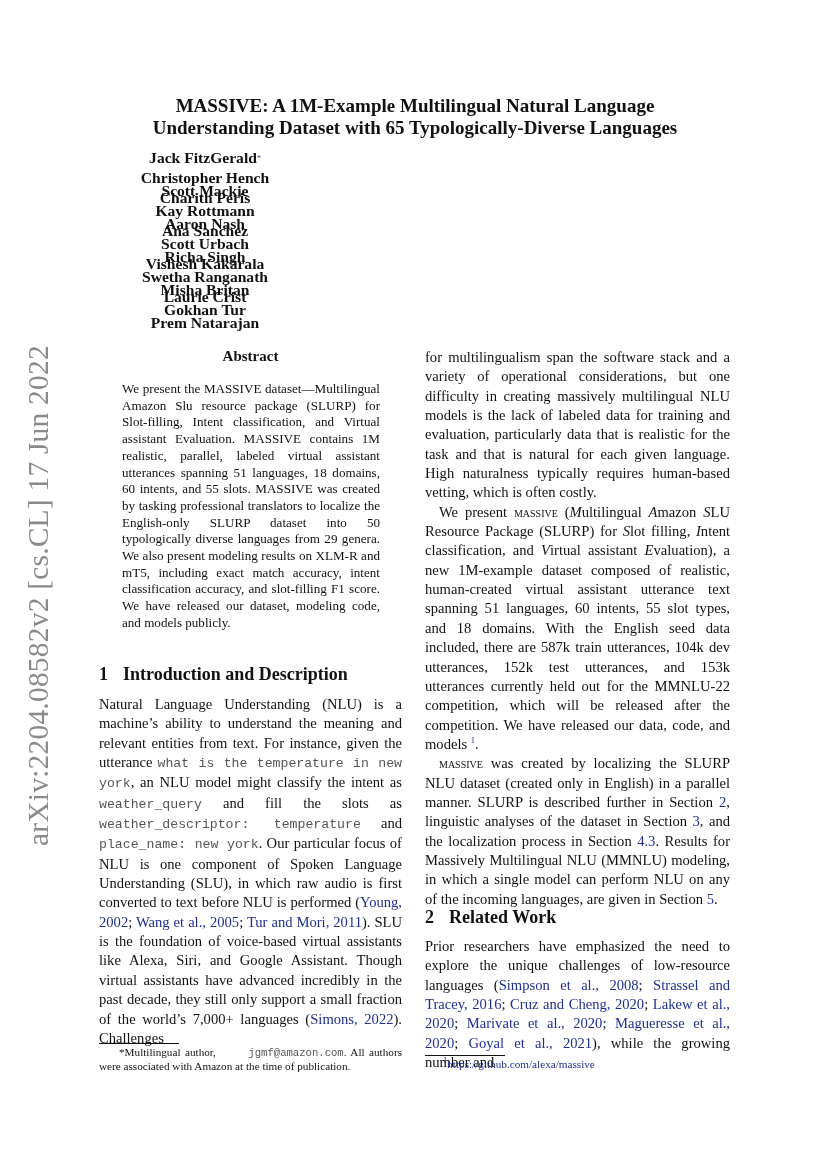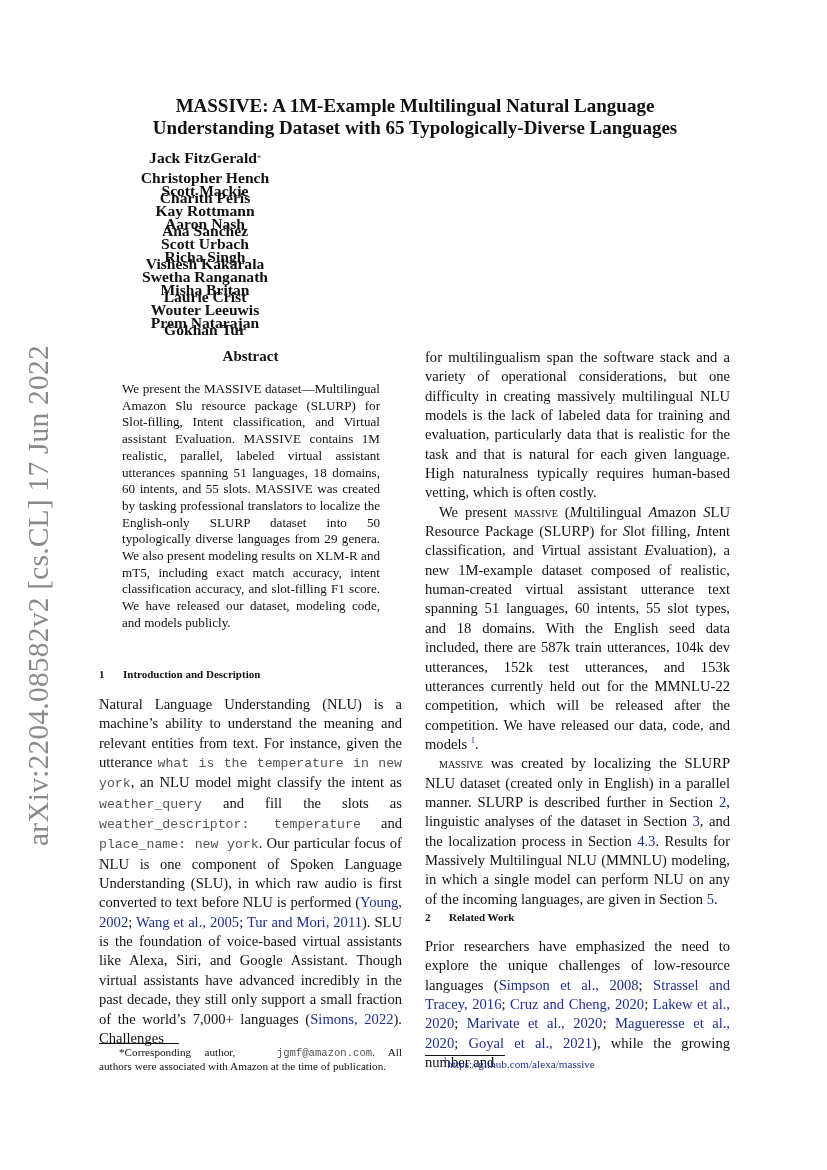--- a/index.html
+++ b/index.html
@@ -21,21 +21,21 @@
   .author-row { display: flex; height: 33px; flex-direction: column; }
   .author { width: 210px; text-align: center; font-weight: bold; font-size: 15.6px; line-height: 20px; }
   .author sup { font-size: 8px; font-weight: normal; color: #2a3a8c; vertical-align: top; position: relative; top: 1px; }
   .col-left { position: absolute; left: 99px; width: 303px; }
   .col-right { position: absolute; left: 425px; width: 305px; }
   .abstract-head { position: absolute; left: 99px; width: 303px; top: 348px; text-align: center; font-weight: bold; font-size: 15px; }
   .abstract {
     position: absolute; left: 122px; width: 258px; top: 381px;
     font-size: 13.1px; line-height: 16.7px; text-align: justify; hyphens: manual;
   }
-  .section-head { font-weight: bold; font-size: 11px; line-height: 20px; }
+  .section-head { font-weight: bold; font-size: 18px; line-height: 20px; }
   .section-head .num { display: inline-block; width: 24px; }
   .body-text { font-size: 14.6px; line-height: 19.35px; text-align: justify; }
   .body-text p { margin: 0; }
   .indent { text-indent: 14px; }
   .mono { font-family: "Liberation Mono", "DejaVu Sans Mono", monospace; font-size: 13.2px; color: #555; }
   .link { color: #1f2f8f; }
   .sc { font-variant: small-caps; }
   .footrule { position: absolute; height: 1px; background: #111; width: 80px; }
   .footnote { font-size: 11.2px; line-height: 13.3px; text-align: justify; }
   .footnote .mono { font-size: 10.6px; color: #555; margin-left: 28px; }
@@ -67,21 +67,20 @@
     <div class="author">Scott Urbach</div>
     <div class="author">Vishesh Kakarala</div>
   </div>
   <div class="author-row">
     <div class="author">Richa Singh</div>
     <div class="author">Swetha Ranganath</div>
     <div class="author">Laurie Crist</div>
   </div>
   <div class="author-row">
     <div class="author">Misha Britan</div>
-    <div class="author">Wouter Leeuwis</div>
     <div class="author">Gokhan Tur</div>
   </div>
   <div class="author-row">
     <div class="author"></div>
     <div class="author">Prem Natarajan</div>
     <div class="author"></div>
   </div>
 </div>
 
 <div class="abstract-head">Abstract</div>
@@ -89,21 +88,21 @@
 
 <div class="col-left section-head" style="top:664px;">
   <span class="num">1</span><span>Introduction and Description</span>
 </div>
 <div class="col-left body-text" style="top:695px;">
   <p><span>Natural Language Understanding (NLU) is a machine’s ability to understand the meaning and relevant entities from text. For instance, given the utterance </span><span class="mono">what is the temperature in new york</span><span>, an NLU model might classify the intent as </span><span class="mono">weather_query</span><span> and fill the slots as </span><span class="mono">weather_descriptor:  temperature</span><span> and </span><span class="mono">place_name:  new york</span><span>.  Our particular focus of NLU is one component of Spoken Language Understanding (SLU), in which raw audio is first converted to text before NLU is performed (</span><span class="link">Young, 2002</span><span>; </span><span class="link">Wang et al., 2005</span><span>; </span><span class="link">Tur and Mori, 2011</span><span>).  SLU is the foundation of voice-based virtual assistants like Alexa, Siri, and Google Assistant.  Though virtual assistants have advanced incredibly in the past decade, they still only support a small fraction of the world’s 7,000+ languages (</span><span class="link">Simons, 2022</span><span>).  Challenges</span></p>
 </div>
 
 <div class="footrule" style="left:99px; top:1043px;"></div>
 <div class="col-left footnote" style="top:1046px;">
-  <span style="display:inline-block; width:20px;"></span><span>*</span><span>Corresponding author, </span><span class="mono">jgmf@amazon.com</span><span>.  All authors were associated with Amazon at the time of publication.</span>
+  <span style="display:inline-block; width:20px;"></span><span>*</span><span>Multilingual author, </span><span class="mono">jgmf@amazon.com</span><span>.  All authors were associated with Amazon at the time of publication.</span>
 </div>
 
 <div class="col-right body-text" style="top:348px;">
   <p>for multilingualism span the software stack and a variety of operational considerations, but one difficulty in creating massively multilingual NLU models is the lack of labeled data for training and evaluation, particularly data that is realistic for the task and that is natural for each given language. High naturalness typically requires human-based vetting, which is often costly.</p>
   <p class="indent"><span>We present </span><span class="sc">massive</span><span> (</span><i>M</i><span>ultilingual </span><i>A</i><span>mazon </span><i>S</i><span>LU Resource Package (SLURP) for </span><i>S</i><span>lot filling, </span><i>I</i><span>ntent classification, and </span><i>V</i><span>irtual assistant </span><i>E</i><span>valuation), a new 1M-example dataset composed of realistic, human-created virtual assistant utterance text spanning 51 languages, 60 intents, 55 slot types, and 18 domains. With the English seed data included, there are 587k train utterances, 104k dev utterances, 152k test utterances, and 153k utterances currently held out for the MMNLU-22 competition, which will be released after the competition.  We have released our data, code, and models </span><span class="fn-sup link">1</span><span>.</span></p>
   <p class="indent"><span class="sc">massive</span><span> was created by localizing the SLURP NLU dataset (created only in English) in a parallel manner. SLURP is described further in Section </span><span class="link">2</span><span>, linguistic analyses of the dataset in Section </span><span class="link">3</span><span>, and the localization process in Section </span><span class="link">4.3</span><span>. Results for Massively Multilingual NLU (MMNLU) modeling, in which a single model can perform NLU on any of the incoming languages, are given in Section </span><span class="link">5</span><span>.</span></p>
 </div>
 
 <div class="col-right section-head" style="top:907px;">
   <span class="num">2</span><span>Related Work</span>

